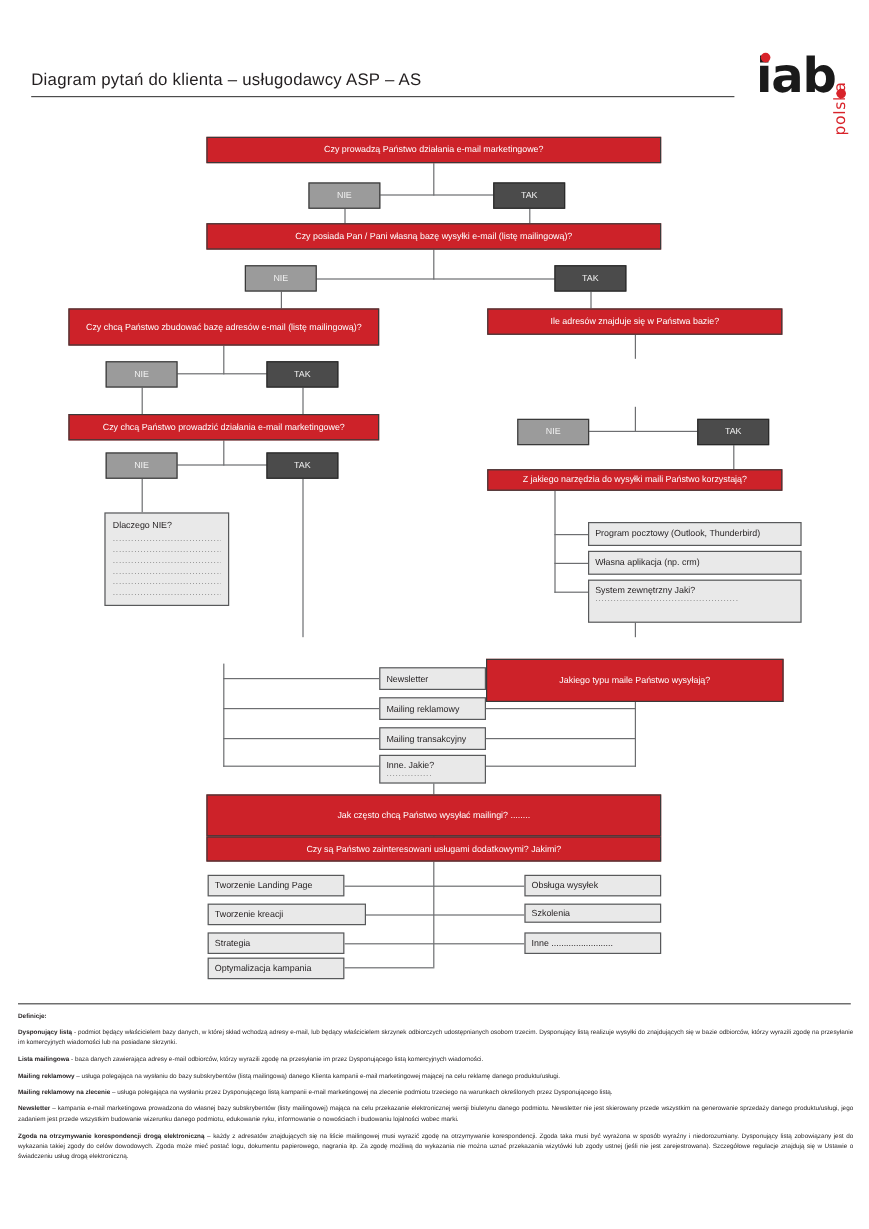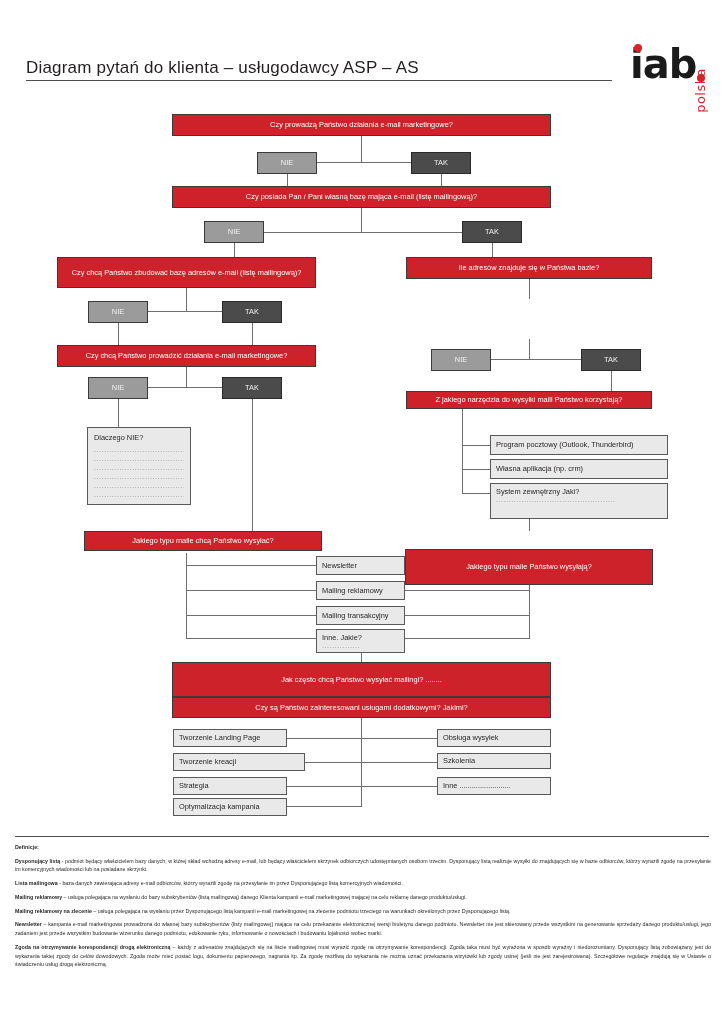--- a/index.html
+++ b/index.html
@@ -9,21 +9,21 @@
     font-family:"Liberation Sans","DejaVu Sans",sans-serif;
     color:#231f20;
     position:relative;
     overflow:hidden;
   }
   #page{position:relative;width:724px;height:1024px;}
 
   
   .hdr-title{
     position:absolute;left:26px;top:58px;
-    font-size:17px;letter-spacing:.2px;color:#231f20;
+    font-size:14px;letter-spacing:.2px;color:#231f20;
     white-space:nowrap;
   }
   .hdr-rule{
     position:absolute;left:26px;top:80px;width:586px;height:1px;
     background:#4d4d4d;
   }
   .logo{position:absolute;left:630px;top:26px;width:76px;height:62px;}
   .logo-iab{
     position:absolute;left:0;bottom:4px;
     font-family:"DejaVu Sans",sans-serif;
@@ -176,21 +176,21 @@
   <div class="ln h" style="left:287px;top:738px;width:150px;"></div>
   <div class="ln h" style="left:287px;top:762px;width:150px;"></div>
   <div class="ln h" style="left:287px;top:786px;width:150px;"></div>
   <div class="ln h" style="left:287px;top:806px;width:75px;"></div>
 
   <div class="node q" style="left:172px;top:114px;width:379px;height:22px;">Czy prowadzą Państwo działania e-mail marketingowe?</div>
 
   <div class="node nie" style="left:257px;top:152px;width:60px;height:22px;">NIE</div>
   <div class="node tak" style="left:411px;top:152px;width:60px;height:22px;">TAK</div>
 
-  <div class="node q" style="left:172px;top:186px;width:379px;height:22px;">Czy posiada Pan / Pani własną bazę mająca e-mail (listę mailingową)?</div>
+  <div class="node q" style="left:172px;top:186px;width:379px;height:22px;">Czy posiada Pan / Pani własną bazę wysyłki e-mail (listę mailingową)?</div>
 
   <div class="node nie" style="left:204px;top:221px;width:60px;height:22px;">NIE</div>
   <div class="node tak" style="left:462px;top:221px;width:60px;height:22px;">TAK</div>
 
   <div class="node q" style="left:57px;top:257px;width:259px;height:31px;">Czy chcą Państwo zbudować bazę adresów e-mail (listę mailingową)?</div>
 
   <div class="node nie" style="left:88px;top:301px;width:60px;height:22px;">NIE</div>
   <div class="node tak" style="left:222px;top:301px;width:60px;height:22px;">TAK</div>
 
   <div class="node q" style="left:57px;top:345px;width:259px;height:22px;">Czy chcą Państwo prowadzić działania e-mail marketingowe?</div>
@@ -216,21 +216,20 @@
 
   <div class="node q" style="left:406px;top:391px;width:246px;height:18px;">Z jakiego narzędzia do wysyłki maili Państwo korzystają?</div>
 
   <div class="node opt" style="left:490px;top:435px;width:178px;height:20px;">Program pocztowy (Outlook, Thunderbird)</div>
   <div class="node opt" style="left:490px;top:459px;width:178px;height:20px;">Własna aplikacja (np. crm)</div>
   <div class="node opt two" style="left:490px;top:483px;width:178px;height:36px;">
     <span>System zewnętrzny Jaki?</span>
     <span class="sub">...............................................</span>
   </div>
 
-  <div class="node q" style="left:84px;top:531px;width:238px;height:20px;">Jakiego typu maile chcą Państwo wysyłać?</div>
   <div class="node q" style="left:405px;top:549px;width:248px;height:36px;">Jakiego typu maile Państwo wysyłają?</div>
 
   <div class="node opt" style="left:316px;top:556px;width:89px;height:19px;">Newsletter</div>
   <div class="node opt" style="left:316px;top:581px;width:89px;height:19px;">Mailing reklamowy</div>
   <div class="node opt" style="left:316px;top:606px;width:89px;height:19px;">Mailing transakcyjny</div>
   <div class="node opt two" style="left:316px;top:629px;width:89px;height:24px;">
     <span>Inne. Jakie?</span>
     <span class="sub">...............</span>
   </div>
 

